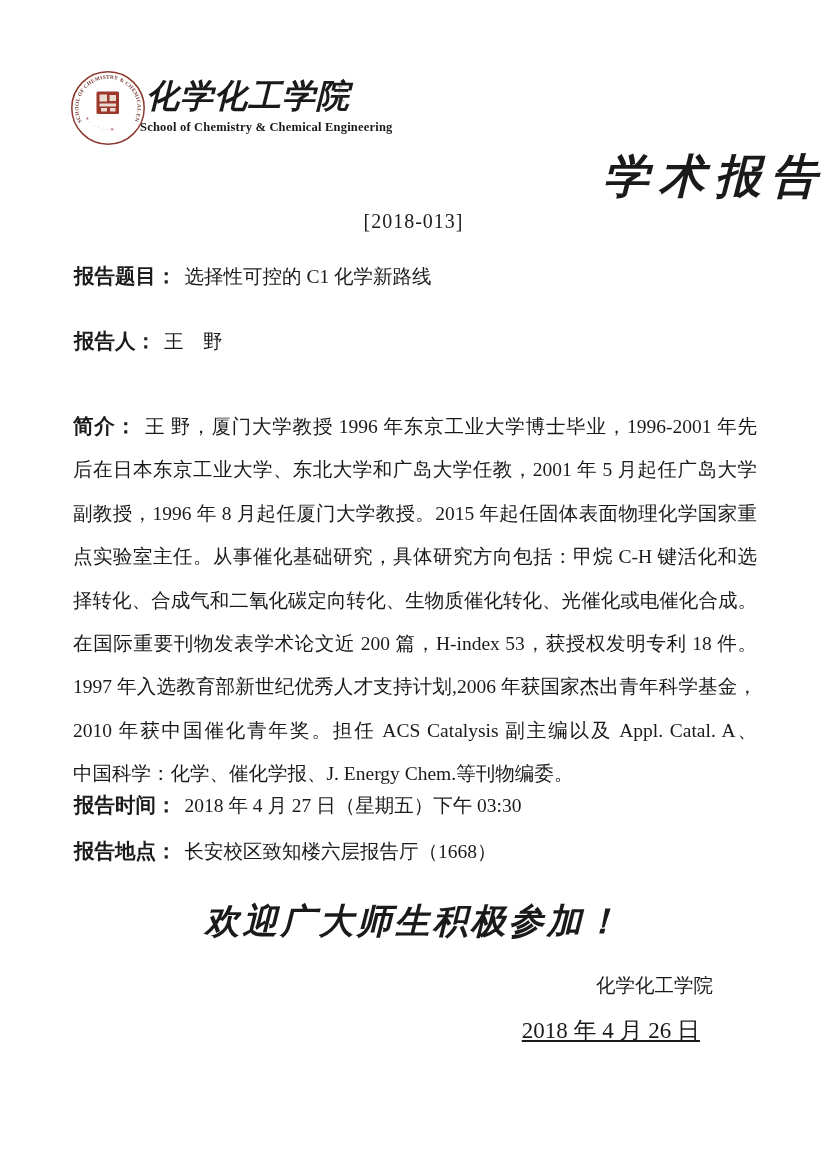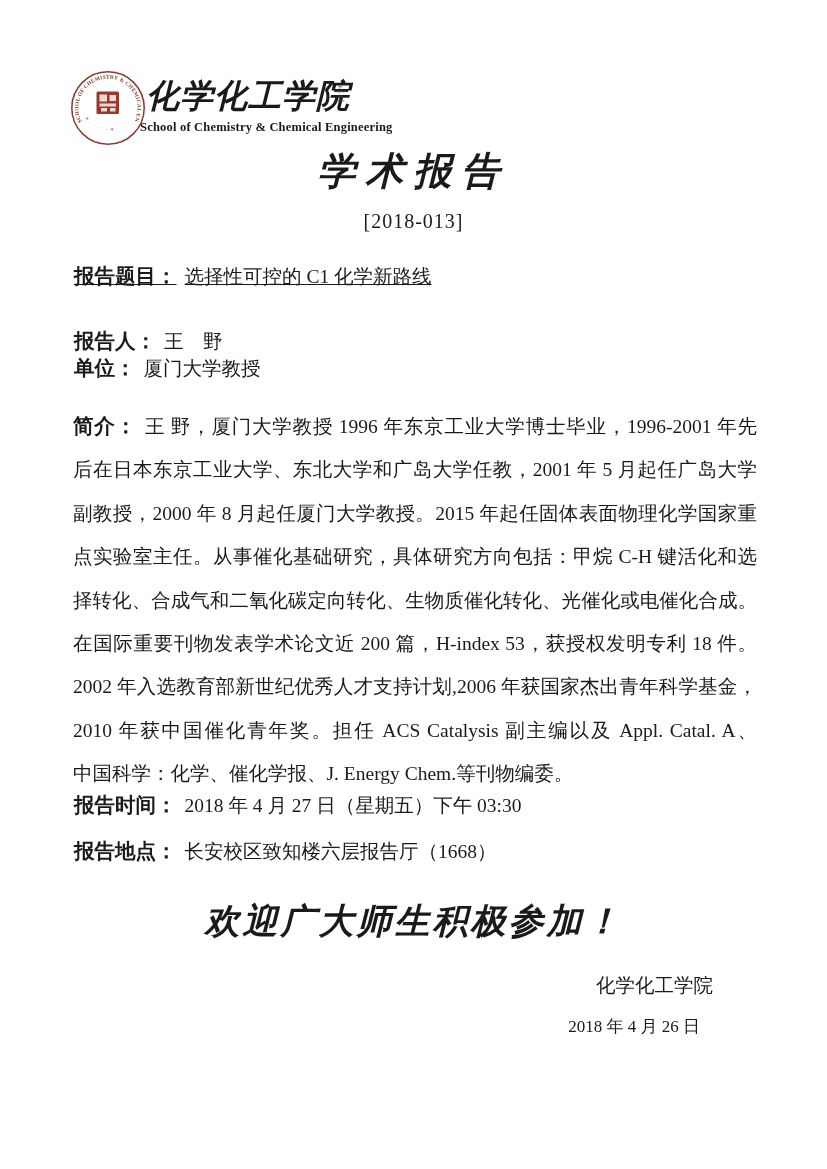--- a/index.html
+++ b/index.html
@@ -25,38 +25,38 @@
   .logo-en {
     position:absolute; left:140px; top:120px;
     font-size:12.5px; font-weight:700; letter-spacing:0.2px;
     white-space:nowrap;
   }
   .sig-mark { position:absolute; left:333px; top:84px; width:14px; height:32px; opacity:.65; }
 
   
   .doc-title {
     position:absolute; left:0; top:146px; width:100%;
-    text-align:center;
-    font-size:38px; font-weight:900; font-style:italic;
+    text-align:right;
+    font-size:46px; font-weight:900; font-style:italic;
     letter-spacing:10px; padding-left:0; box-sizing:border-box;
     white-space:nowrap;
   }
   .doc-number {
     position:absolute; left:0; top:210px; width:100%;
     text-align:center; font-size:20px; letter-spacing:1px;
   }
 
   
   .row { position:absolute; left:74px; width:684px; white-space:nowrap; }
   .flabel {
     font-family:"Liberation Sans","DejaVu Sans",sans-serif;
     font-weight:700; font-size:20.5px;
   }
   .fvalue { font-size:19.5px; margin-left:8px; }
-  .row-title { top:262px;text-decoration:underline; }
+  .row-title { top:262px; }
   .row-person { top:308px;margin-top:19px; }
   .row-unit  { top:354px; }
   .row-time  { top:791px; }
   .row-place { top:837px; }
 
   
   .intro { position:absolute; left:73px; top:404px; width:684px; font-size:19.5px; }
   .intro .line { line-height:43.4px; text-align:justify; text-align-last:justify; }
   .intro .line.last { text-align-last:left; }
   .ilabel {
@@ -67,21 +67,21 @@
   
   .welcome {
     position:absolute; left:0; top:898px; width:100%;
     text-align:center;
     font-size:35px; font-weight:900; font-style:italic;
     letter-spacing:3px; white-space:nowrap;
   }
 
   
   .footer-org  { position:absolute; right:114px; top:972px;  font-size:19.5px; white-space:nowrap; }
-  .footer-date { position:absolute; right:127px; top:1015px; font-size:17px; white-space:nowrap; }
+  .footer-date { position:absolute; right:127px; top:1015px; font-size:23px; white-space:nowrap;text-decoration:underline; }
 </style>
 </head>
 <body>
 
 <div class="page">
 
   <svg class="seal" viewBox="0 0 76 76">
     <defs>
       <path id="sealArc" d="M 12,52 A 29.5,29.5 0 1 1 64,52" fill="none"></path>
       <path id="sealBot" d="M 13.5,44 A 26,26 0 0 0 62.5,44" fill="none"></path>
@@ -111,34 +111,31 @@
 
   <div class="doc-title">学术报告</div>
   <div class="doc-number">[2018-013]</div>
 
   <div class="row row-title">
     <span class="flabel">报告题目：</span><span class="fvalue">选择性可控的 C1 化学新路线</span>
   </div>
   <div class="row row-person">
     <span class="flabel">报告人：</span><span class="fvalue">王　野</span>
   </div>
-  <div class="row row-unit">
-    <span class="flabel">单位：</span><span class="fvalue">厦门大学教授</span>
-  </div>
 
   <div class="intro">
     <div class="line">
       <span class="ilabel">简介：</span><span>王 野，厦门大学教授 1996 年东京工业大学博士毕业，1996-2001 年先</span>
     </div>
     <div class="line">后在日本东京工业大学、东北大学和广岛大学任教，2001 年 5 月起任广岛大学</div>
-    <div class="line">副教授，2000 年 8 月起任厦门大学教授。2015 年起任固体表面物理化学国家重</div>
+    <div class="line">副教授，1996 年 8 月起任厦门大学教授。2015 年起任固体表面物理化学国家重</div>
     <div class="line">点实验室主任。从事催化基础研究，具体研究方向包括：甲烷 C-H 键活化和选</div>
     <div class="line">择转化、合成气和二氧化碳定向转化、生物质催化转化、光催化或电催化合成。</div>
     <div class="line">在国际重要刊物发表学术论文近 200 篇，H-index 53，获授权发明专利 18 件。</div>
-    <div class="line">2002 年入选教育部新世纪优秀人才支持计划,2006 年获国家杰出青年科学基金，</div>
+    <div class="line">1997 年入选教育部新世纪优秀人才支持计划,2006 年获国家杰出青年科学基金，</div>
     <div class="line">2010 年获中国催化青年奖。担任 ACS Catalysis 副主编以及 Appl. Catal. A、</div>
     <div class="line last">中国科学：化学、催化学报、J. Energy Chem.等刊物编委。</div>
   </div>
 
   <div class="row row-time">
     <span class="flabel">报告时间：</span><span class="fvalue">2018 年 4 月 27 日（星期五）下午 03:30</span>
   </div>
   <div class="row row-place">
     <span class="flabel">报告地点：</span><span class="fvalue">长安校区致知楼六层报告厅（1668）</span>
   </div>

